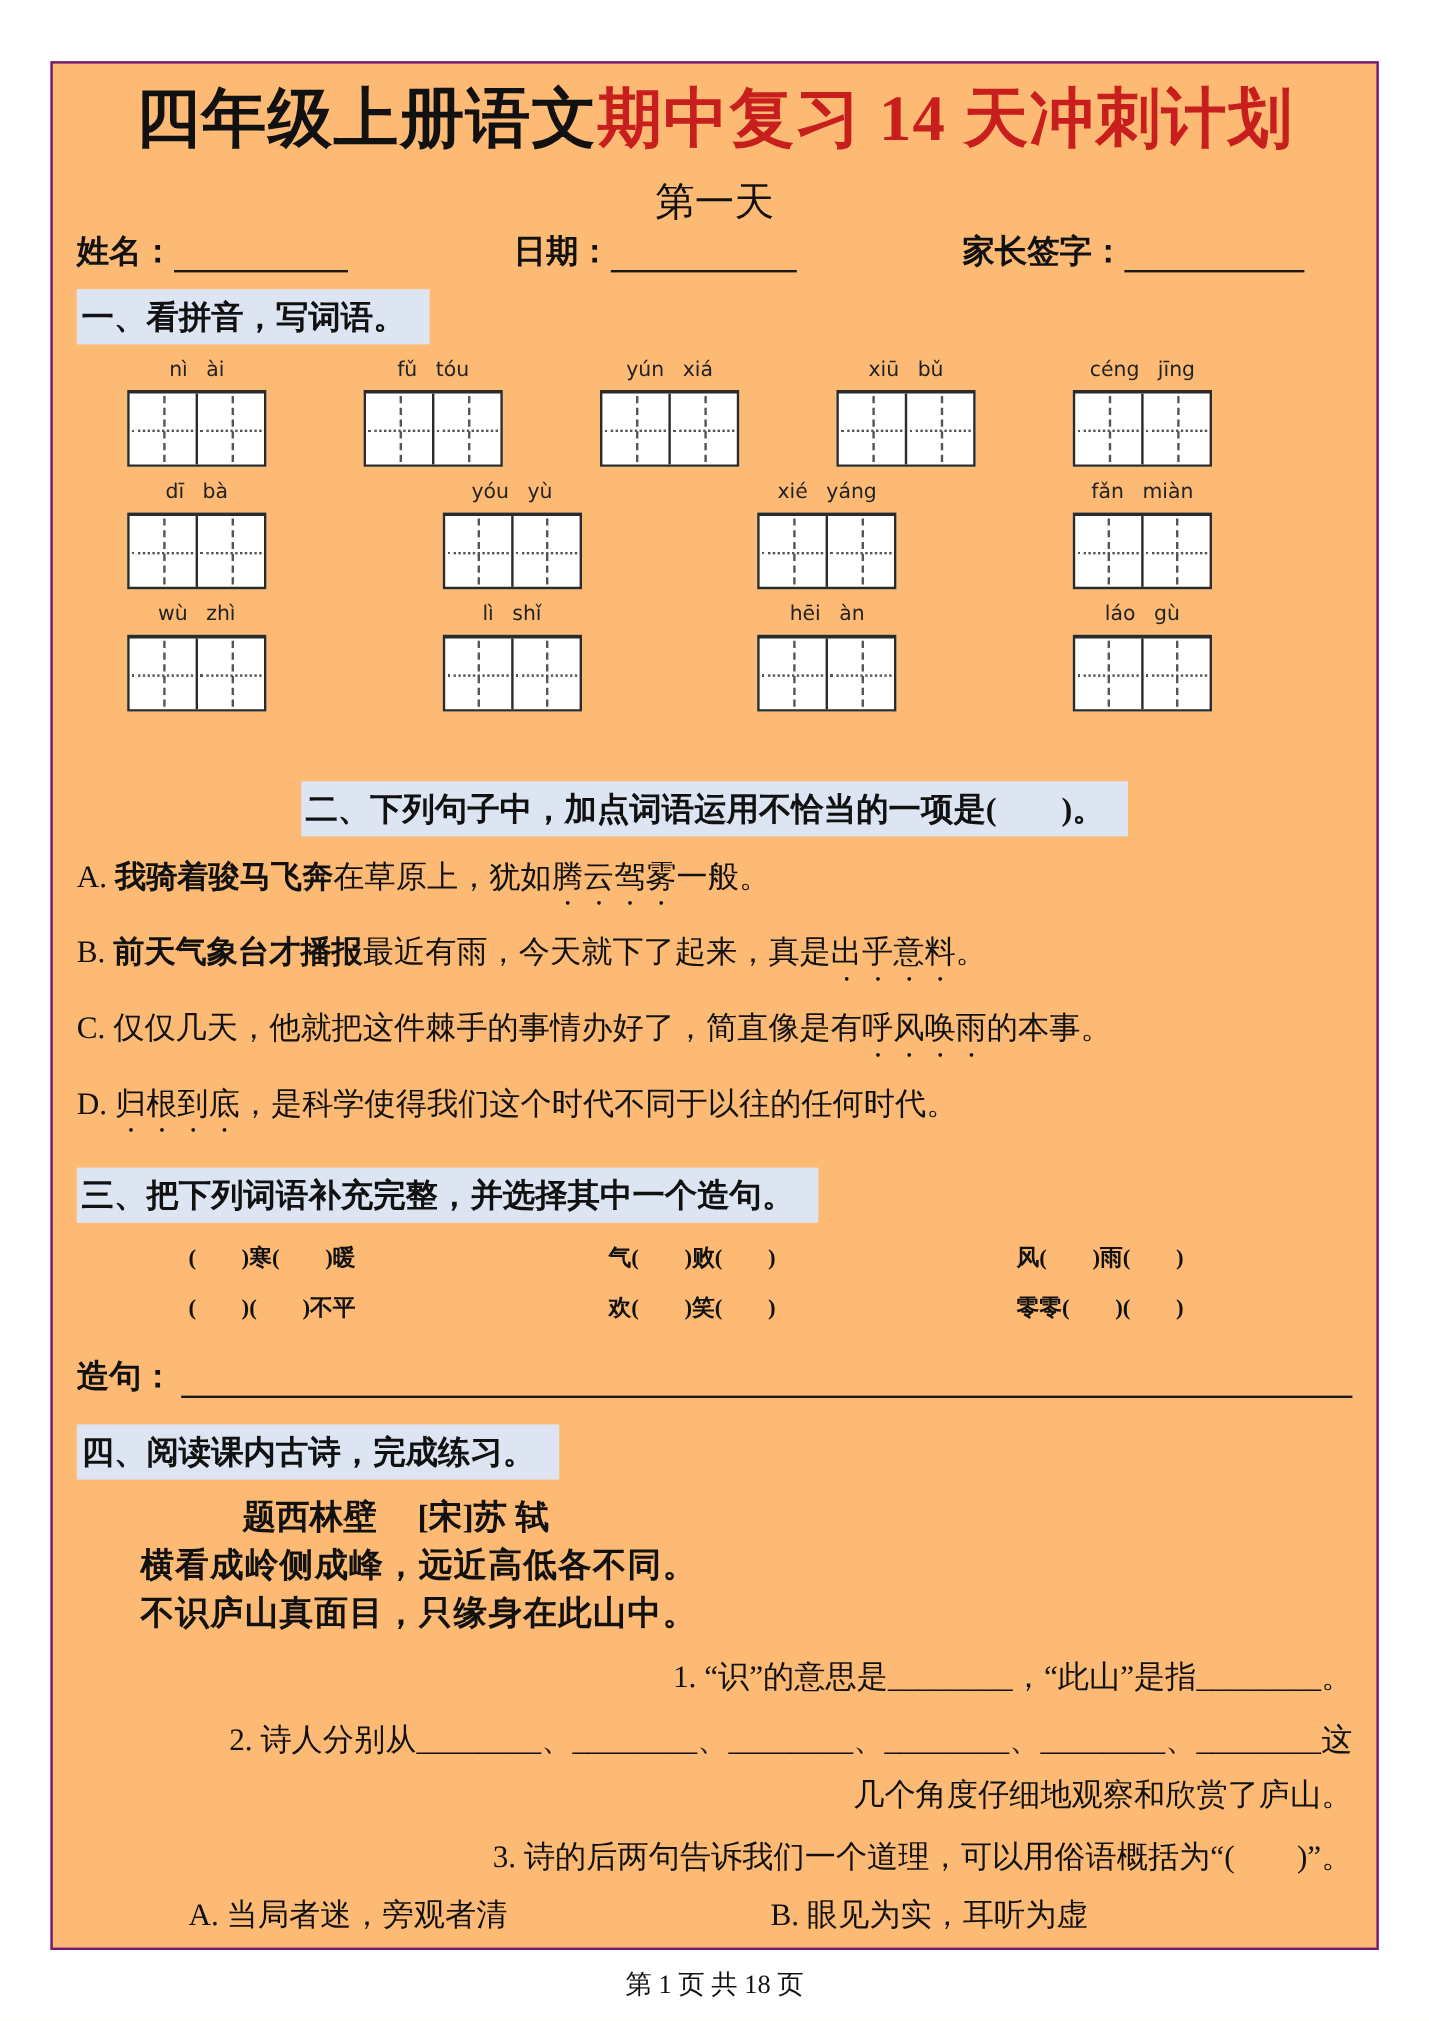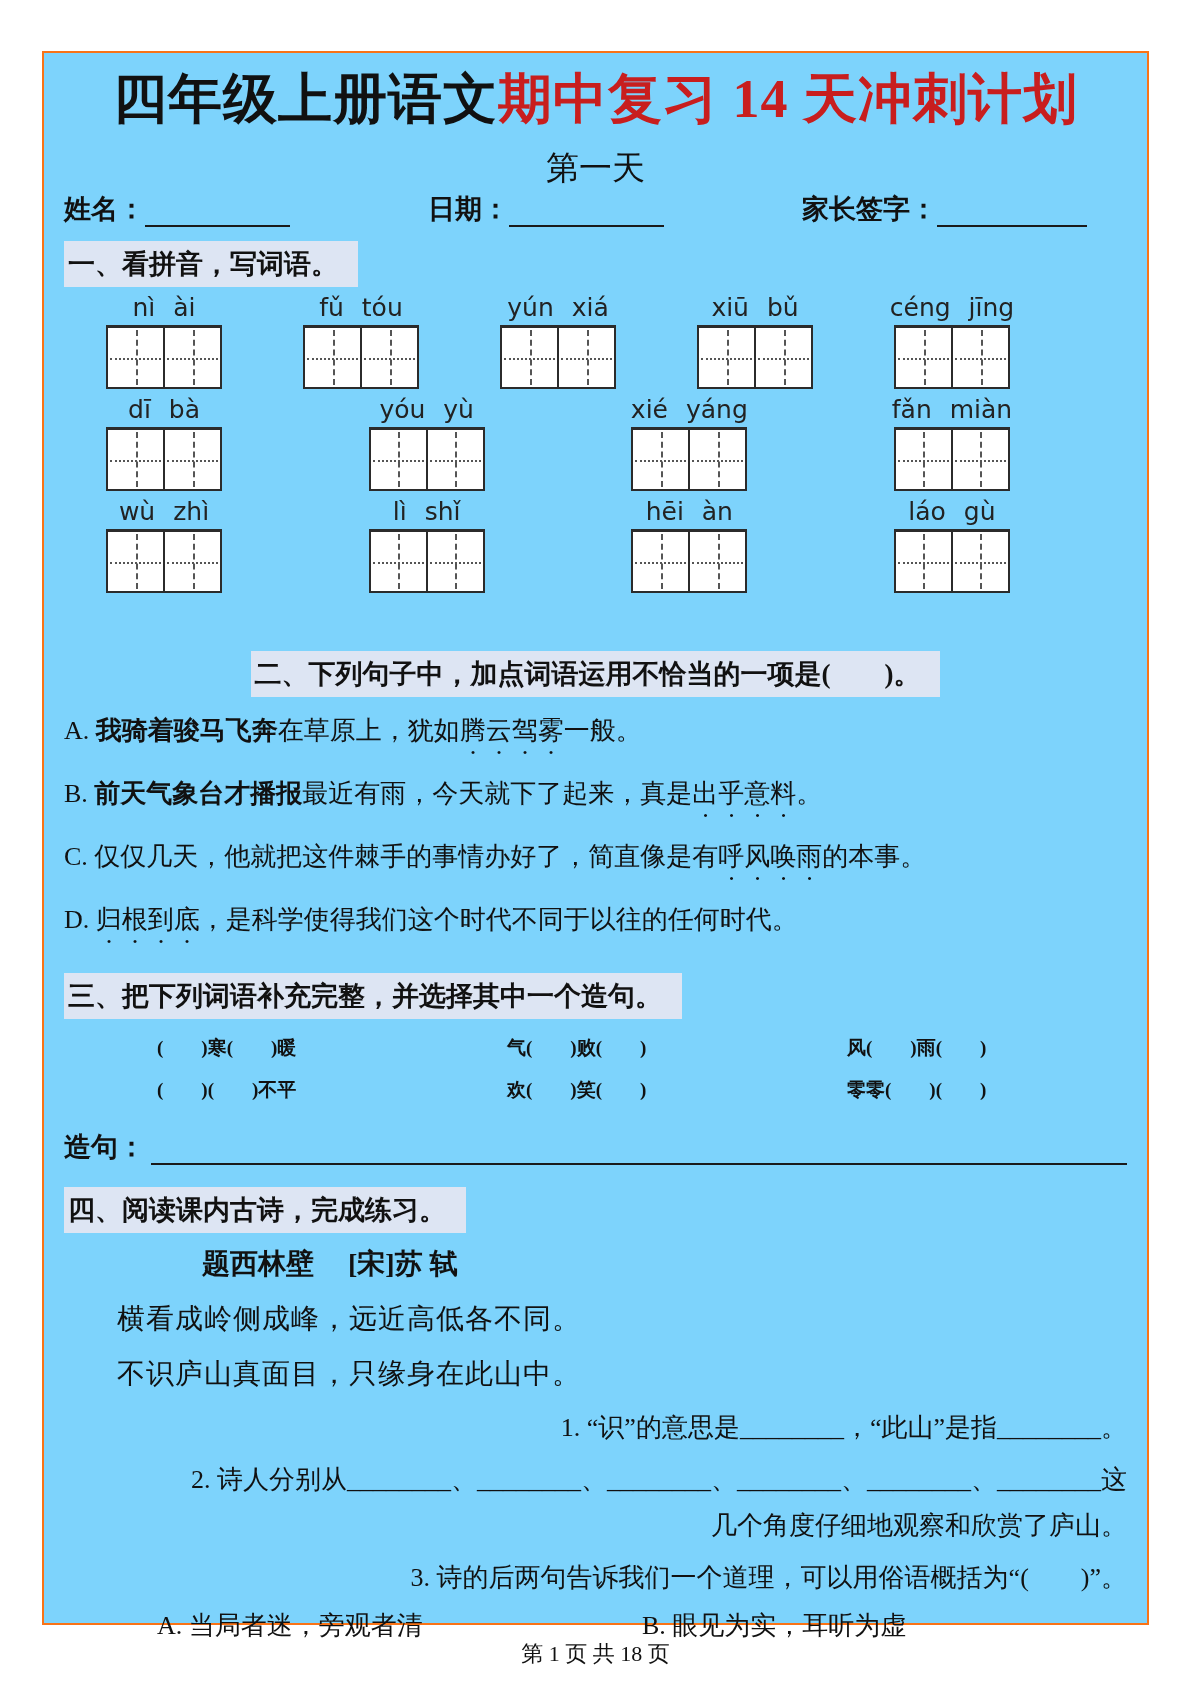--- a/index.html
+++ b/index.html
@@ -2,42 +2,42 @@
 <html><head>
 <meta charset="utf-8">
 <style>
   * { margin:0; padding:0; box-sizing:border-box; }
   html,body { width:1191px; background:#ffffff; }
   body { height:1684px; font-family:"Liberation Serif", serif; color:#111; overflow:hidden; }
 
   .frame {
     width:1107px; height:1574px;
     margin:51px auto 0 auto;
-    border:2px solid #f97316;
+    border:2px solid #701a75;
     padding:6px 20px 8px 20px;
-    background:#7dd3fc;
+    background:#fdba74;
   }
 
   
   .title { text-align:center; white-space:nowrap; font-size:54px; font-weight:700; letter-spacing:1px; margin-top:4px; }
   .title .red { color:#c81e1e; }
   .subtitle { text-align:center; font-size:33px; font-weight:400; margin-top:10px; }
 
   
   .info-row { display:flex; justify-content:space-between; align-items:flex-end; padding-right:40px; font-size:27px; font-weight:700; }
   .u { display:inline-block; border-bottom:2px solid #1a1a1a; height:24px; vertical-align:bottom; }
 
   
   .sec-head { display:inline-block; background:#dde5f3; font-size:27px; font-weight:700; padding:5px 20px 5px 4px; margin-top:14px; }
 
   
   .grid-rows { margin-left:42px; width:904px; }
   .grid-row { display:flex; justify-content:space-between; margin-top:6px; }
   .word-block { width:116px; display:flex; flex-direction:column; align-items:center; }
-  .pinyin { font-family:"DejaVu Sans", sans-serif; font-size:25px; color:#222; white-space:nowrap; word-spacing:10px; line-height:30px; }
+  .pinyin { font-family:"DejaVu Sans", sans-serif; font-size:17px; color:#222; white-space:nowrap; word-spacing:10px; line-height:30px; }
   .tzg { display:flex; width:116px; height:64px; border:2px solid #2b2b2b; border-top-width:3px; background:#fff; margin-top:2px; }
   .tzg .cell { position:relative; flex:1; }
   .tzg .cell + .cell { border-left:2px solid #2b2b2b; }
   .tzg .cell::before { content:""; position:absolute; left:50%; top:2px; bottom:2px; border-left:2px dashed #555; }
   .tzg .cell::after  { content:""; position:absolute; top:50%; left:2px; right:2px; border-top:2px dotted #555; }
 
   
   .option { font-size:26px; line-height:34px; margin-top:17px; font-weight:500; }
   .option b { font-weight:800; }
   .dots {
@@ -47,21 +47,21 @@
   .sec2-gap { margin-top:44px;text-align:center; }
 
   
   .idiom-row { display:grid; grid-template-columns:350px 340px auto; padding-left:93px; font-size:19px; font-weight:600; margin-top:16px; }
   .sentence-row { display:flex; align-items:flex-end; margin-top:26px; font-size:27px; font-weight:700; }
   .sentence-row .fill { flex:1; border-bottom:2px solid #1a1a1a; height:26px; margin-left:6px; }
 
   
   .poem-title { margin-top:12px; padding-left:138px; font-size:28px; font-weight:700; }
   .poem-title span { margin-right:34px; }
-  .poem-line { margin-top:17px; padding-left:53px; font-size:28px; font-weight:400; letter-spacing:1px; }
+  .poem-line { margin-top:2px; padding-left:53px; font-size:28px; font-weight:700; letter-spacing:1px; }
   .q { margin-top:18px; font-size:26px; line-height:34px; font-weight:500;text-align:right; }
   .q-indent { padding-left:40px; }
   .q3-opts { display:grid; grid-template-columns:485px auto; padding-left:93px; font-size:26px; margin-top:13px; font-weight:500; }
 
   .footer { text-align:center; font-size:22px; margin-top:14px; color:#111; }
 </style>
 </head>
 <body>
 
 <div class="frame">

